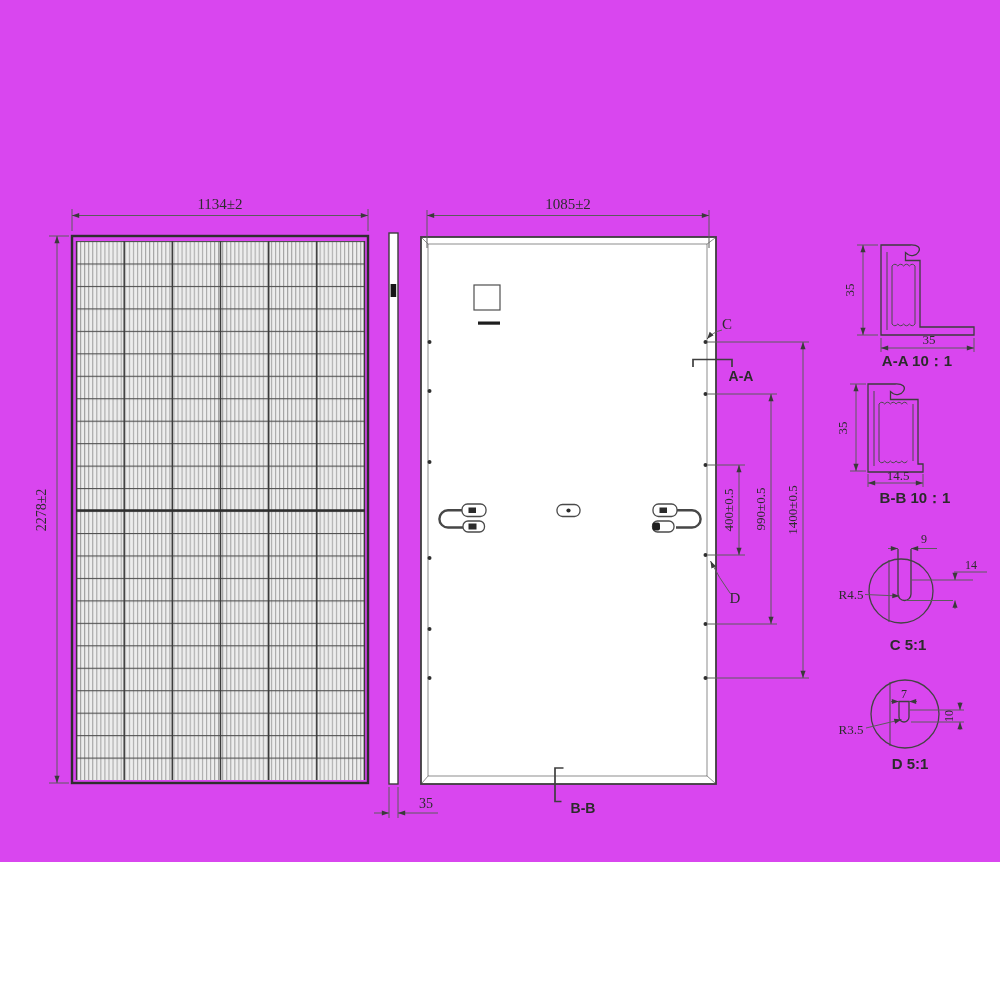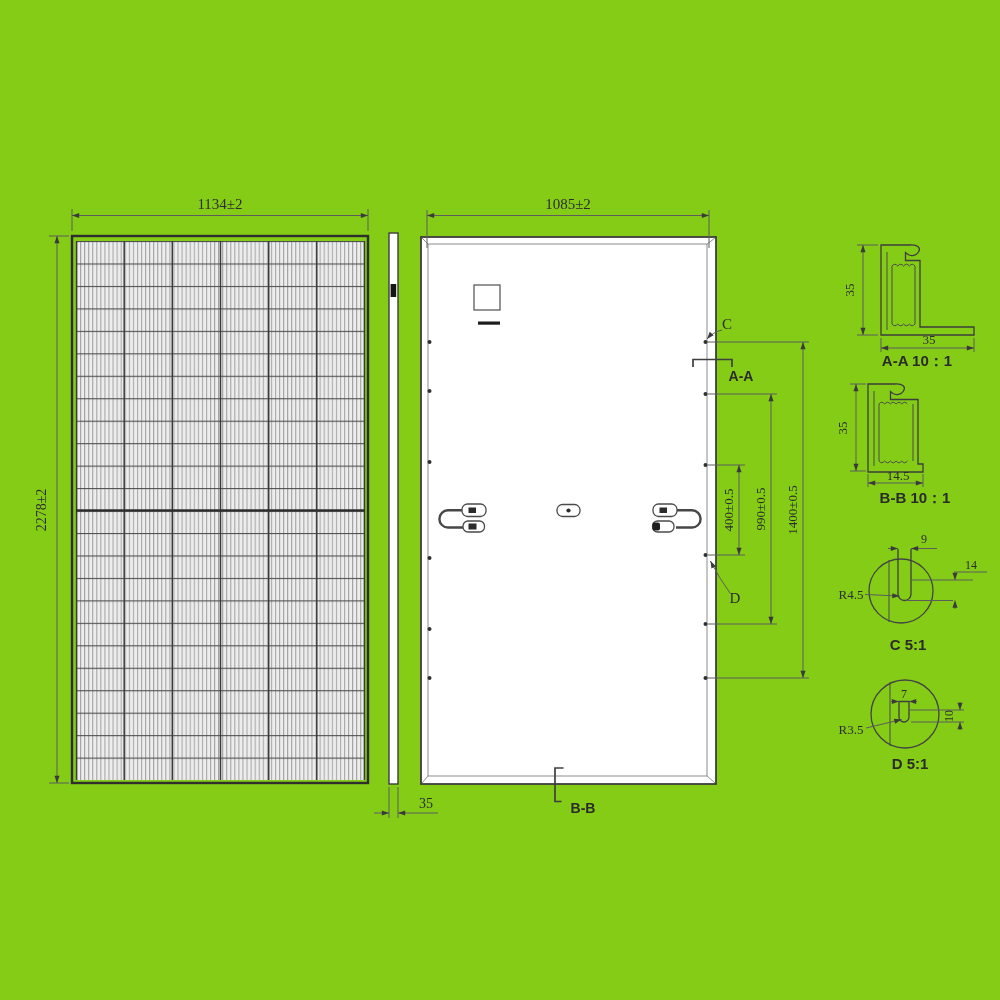--- a/index.html
+++ b/index.html
@@ -1,16 +1,16 @@
 <!DOCTYPE html>
 <html><head>
 <meta charset="utf-8">
 <style>
   html,body{margin:0;padding:0;background:#fff;}
-  .canvas{position:relative;width:1000px;height:1000px;background:#84cc16;overflow:hidden;
+  .canvas{position:relative;width:1000px;height:862px;background:#d946ef;overflow:hidden;
           font-family:"Liberation Serif",serif;}
   svg{position:absolute;left:0;top:0;}
   text.dim{font-family:"Liberation Serif",serif;fill:#2d2d2d;}
   text.lbl{font-family:"Liberation Sans",sans-serif;font-weight:bold;fill:#2b2b2b;}
   .thin{stroke:#5c5c5c;stroke-width:1;}
   .edge{stroke:#3d3d3d;stroke-width:1.3;fill:none;}
 </style>
 </head>
 <body>
 

